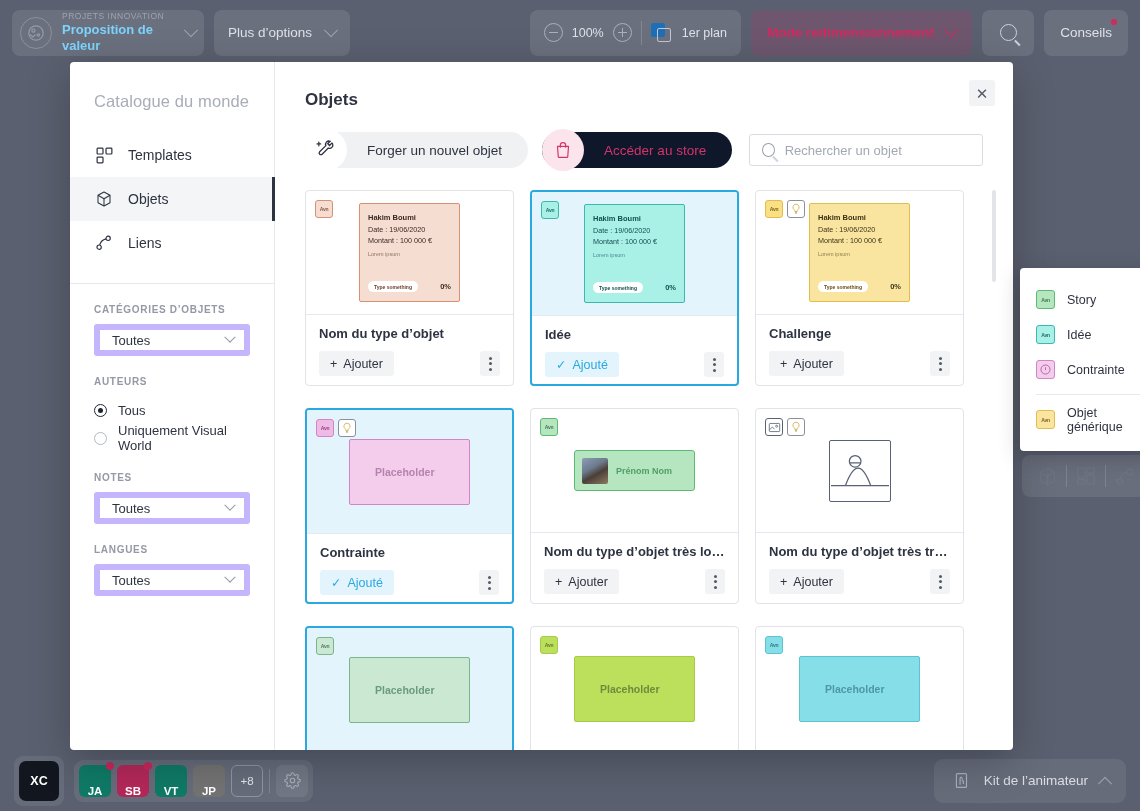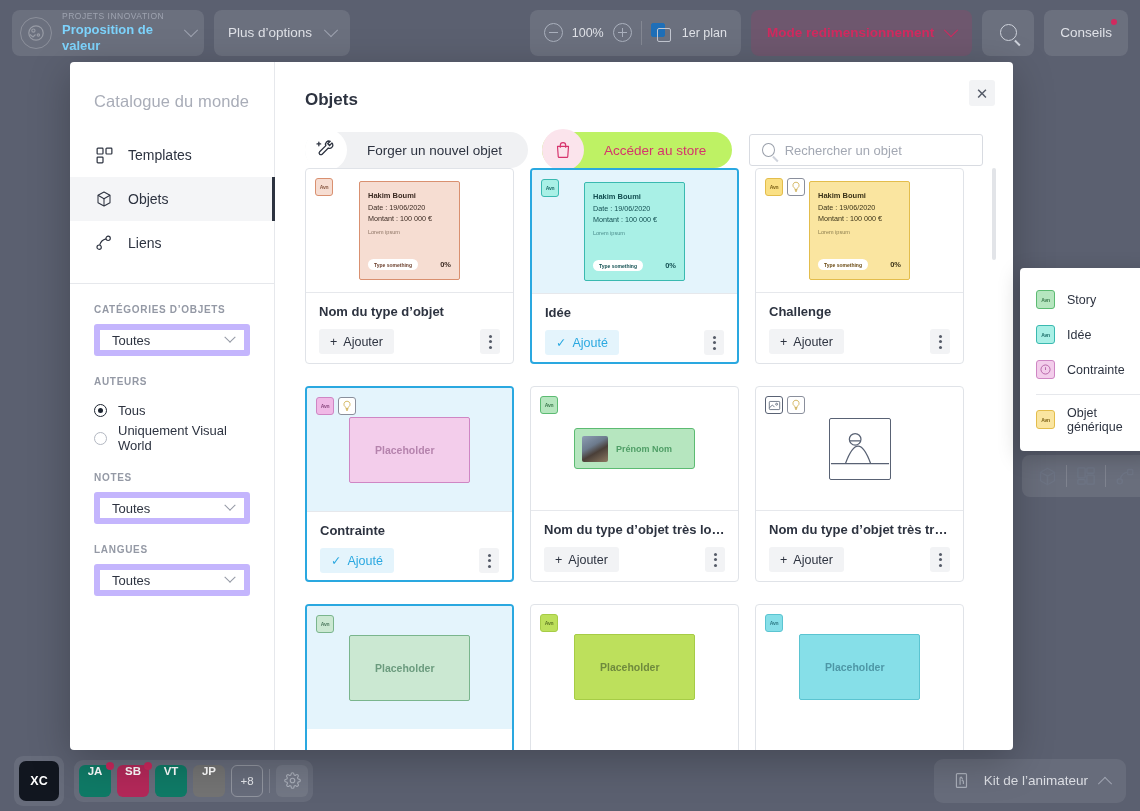--- a/index.html
+++ b/index.html
@@ -106,21 +106,21 @@
     color: #fff; font-size: 12.5px; font-weight: bold;
     display: flex; align-items: center; justify-content: center;
   }
   .me-wrap { background: rgba(255,255,255,0.08); border-radius: 9px; padding: 5px; }
   .users-wrap {
     background: rgba(255,255,255,0.08); border-radius: 9px; padding: 5px;
     display: flex; align-items: center; gap: 6px;
   }
   .avatar {
     position: relative; width: 32px; height: 32px; border-radius: 6px;
-    display: flex; align-items: flex-start; justify-content: center;
+    display: flex; align-items: flex-end; justify-content: center;
     color: #fff; font-size: 11.5px; font-weight: bold;
   }
   .avatar .badge {
     position: absolute; top: -3px; right: -3px;
     width: 8px; height: 8px; border-radius: 50%; background: #c9275c;
   }
   .plus-av {
     width: 32px; height: 32px; border-radius: 6px;
     border: 1px solid rgba(255,255,255,0.28);
     display: flex; align-items: center; justify-content: center;
@@ -182,21 +182,21 @@
   
   .mmain { flex: 1; position: relative; display: flex; flex-direction: column; min-width: 0; }
   .mhead { padding: 28px 30px 0 30px; }
   .mtitle { font-size: 17px; font-weight: bold; color: #2d3340; }
   .mactions { display: flex; align-items: center; gap: 14px; margin-top: 22px; }
   .pill {
     height: 36px; border-radius: 21px; display: flex; align-items: center;
     gap: 8px; padding-right: 26px; font-size: 13.5px;
   }
   .pill.grey { background: #f0f1f3; color: #2d3340; }
-  .pill.pink { background: #bef264; color: #d6336c; justify-content: flex-end; }
+  .pill.pink { background: #0f172a; color: #d6336c; justify-content: flex-end; }
   .pill-ico {
     width: 42px; height: 42px; border-radius: 50%; background: #fff;
     display: flex; align-items: center; justify-content: center; flex: none;
     margin-right: 12px;
   }
   .searchbox {
     margin-left: auto; width: 234px; height: 32px; border: 1px solid #d8dbe1;
     border-radius: 3px; display: flex; align-items: center; gap: 10px; padding: 0 12px;
   }
   .searchbox input {
@@ -205,21 +205,21 @@
   }
   .searchbox input::placeholder { color: #a3a8b3; }
   .close-btn {
     position: absolute; right: 18px; top: 18px; width: 26px; height: 26px;
     border-radius: 3px; background: #f2f3f5;
     display: flex; align-items: center; justify-content: center; color: #555b68;
     font-size: 15px; line-height: 1;
   }
 
   
-  .gridwrap { flex: 1; overflow: hidden; position: relative; padding: 0 30px; }
+  .gridwrap { flex: 1; overflow: hidden; position: relative; padding: 0 30px; margin-top: 22px; }
   .grid { display: grid; grid-template-columns: repeat(3, 209px); gap: 22px 16px; }
   .card {
     border: 1px solid #e0e3e8; border-radius: 4px; overflow: hidden; background: #fff;
     height: 196px; display: flex; flex-direction: column;
   }
   .card.sel { border: 2px solid #2aa8e0; }
   .card-prev {
     height: 123px; position: relative; padding: 9px;
     display: flex; align-items: center; justify-content: center;
   }

